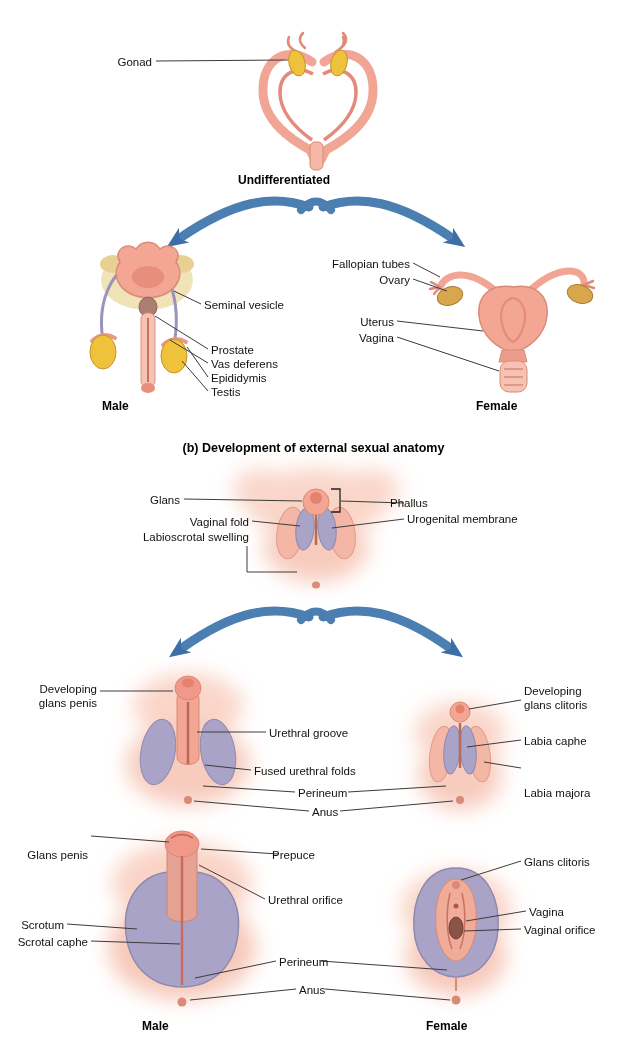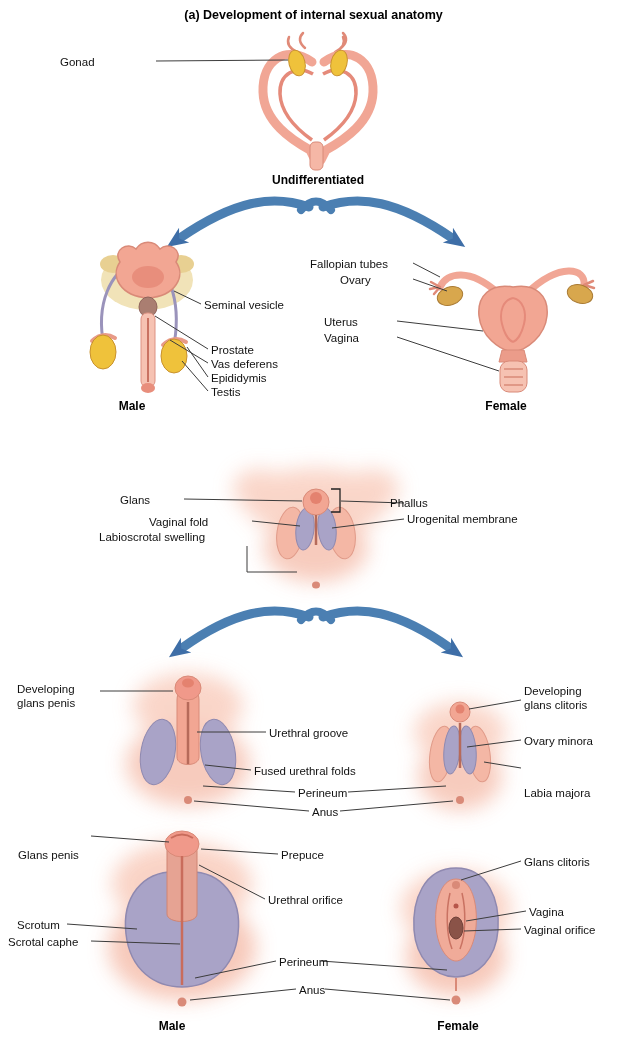--- a/index.html
+++ b/index.html
@@ -1,23 +1,23 @@
 <!DOCTYPE html>
 <html><head>
 <meta charset="utf-8">
 <style>
   *{margin:0;padding:0;box-sizing:border-box}
   html,body{background:#ffffff}
   body{font-family:"Liberation Sans",sans-serif;color:#111}
   .canvas{position:relative;width:627px;height:1039px;background:#fff;overflow:hidden}
   .art{position:absolute;left:0;top:0}
   .lbl{position:absolute;font-size:11.5px;line-height:14px;color:#111;white-space:nowrap}
-  .lbl.r{text-align:left}
+  .lbl.r{text-align:right}
   .lbl.wrap{white-space:normal}
-  .lbl.cap{font-weight:bold;font-size:12px;text-align:center;color:#000}
+  .lbl.cap{font-weight:bold;font-size:12px;color:#000}
   .title{position:absolute;left:0;width:627px;text-align:center;font-weight:bold;font-size:12.5px;color:#000}
 </style>
 </head>
 <body>
 
 <div class="canvas">
 
 <svg class="art" width="627" height="1039" viewBox="0 0 627 1039" xmlns="http://www.w3.org/2000/svg">
   <defs>
     <filter id="soft" x="-60%" y="-60%" width="220%" height="220%">
@@ -194,52 +194,52 @@
     <line x1="276" y1="961" x2="195" y2="978"></line>
     <line x1="321" y1="961" x2="447" y2="970"></line>
     <line x1="296" y1="989" x2="190" y2="1000"></line>
     <line x1="325" y1="989" x2="450" y2="1000"></line>
     <line x1="521" y1="861" x2="461" y2="880"></line>
     <line x1="526" y1="911" x2="466" y2="921"></line>
     <line x1="521" y1="929" x2="464" y2="931"></line>
   </g>
 </svg>
 
-<div class="title" style="top:8px">(a) Development of internal sexual anatomy</div>
 <div class="lbl r" style="left:60px;top:55px;width:92px">Gonad</div>
 <div class="lbl cap" style="left:238px;top:173px;width:160px">Undifferentiated</div>
 <div class="lbl" style="left:204px;top:298px">Seminal vesicle</div>
 <div class="lbl" style="left:211px;top:343px">Prostate</div>
 <div class="lbl" style="left:211px;top:357px">Vas deferens</div>
 <div class="lbl" style="left:211px;top:371px">Epididymis</div>
 <div class="lbl" style="left:211px;top:385px">Testis</div>
 <div class="lbl cap" style="left:102px;top:399px;width:60px">Male</div>
 <div class="lbl r" style="left:310px;top:257px;width:100px">Fallopian tubes</div>
 <div class="lbl r" style="left:340px;top:273px;width:70px">Ovary</div>
 <div class="lbl r" style="left:324px;top:315px;width:70px">Uterus</div>
 <div class="lbl r" style="left:324px;top:331px;width:70px">Vagina</div>
 <div class="lbl cap" style="left:476px;top:399px;width:60px">Female</div>
 
+<div class="title" style="top:441px">(b) Development of external sexual anatomy</div>
 <div class="lbl r" style="left:120px;top:493px;width:60px">Glans</div>
 <div class="lbl" style="left:390px;top:496px">Phallus</div>
 <div class="lbl r" style="left:149px;top:515px;width:100px">Vaginal fold</div>
 <div class="lbl" style="left:407px;top:512px">Urogenital membrane</div>
 <div class="lbl r" style="left:99px;top:530px;width:150px">Labioscrotal swelling</div>
 
 <div class="lbl r wrap" style="left:17px;top:682px;width:80px">Developing glans penis</div>
 <div class="lbl" style="left:269px;top:726px">Urethral groove</div>
 <div class="lbl" style="left:254px;top:764px">Fused urethral folds</div>
 <div class="lbl" style="left:298px;top:786px">Perineum</div>
 <div class="lbl" style="left:312px;top:805px">Anus</div>
 <div class="lbl wrap" style="left:524px;top:684px;width:88px">Developing glans clitoris</div>
-<div class="lbl" style="left:524px;top:734px">Ovary minora</div>
+<div class="lbl" style="left:524px;top:734px">Labia caphe</div>
 <div class="lbl" style="left:524px;top:786px">Labia majora</div>
 
 <div class="lbl r" style="left:18px;top:848px;width:70px">Glans penis</div>
-<div class="lbl" style="left:281px;top:848px">Prepuce</div>
+<div class="lbl" style="left:272px;top:848px">Prepuce</div>
 <div class="lbl" style="left:268px;top:893px">Urethral orifice</div>
 <div class="lbl r" style="left:17px;top:918px;width:47px">Scrotum</div>
 <div class="lbl r" style="left:8px;top:935px;width:80px">Scrotal caphe</div>
 <div class="lbl" style="left:279px;top:955px">Perineum</div>
 <div class="lbl" style="left:299px;top:983px">Anus</div>
 <div class="lbl" style="left:524px;top:855px">Glans clitoris</div>
 <div class="lbl" style="left:529px;top:905px">Vagina</div>
 <div class="lbl" style="left:524px;top:923px">Vaginal orifice</div>
 <div class="lbl cap" style="left:142px;top:1019px;width:60px">Male</div>
 <div class="lbl cap" style="left:426px;top:1019px;width:64px">Female</div>

